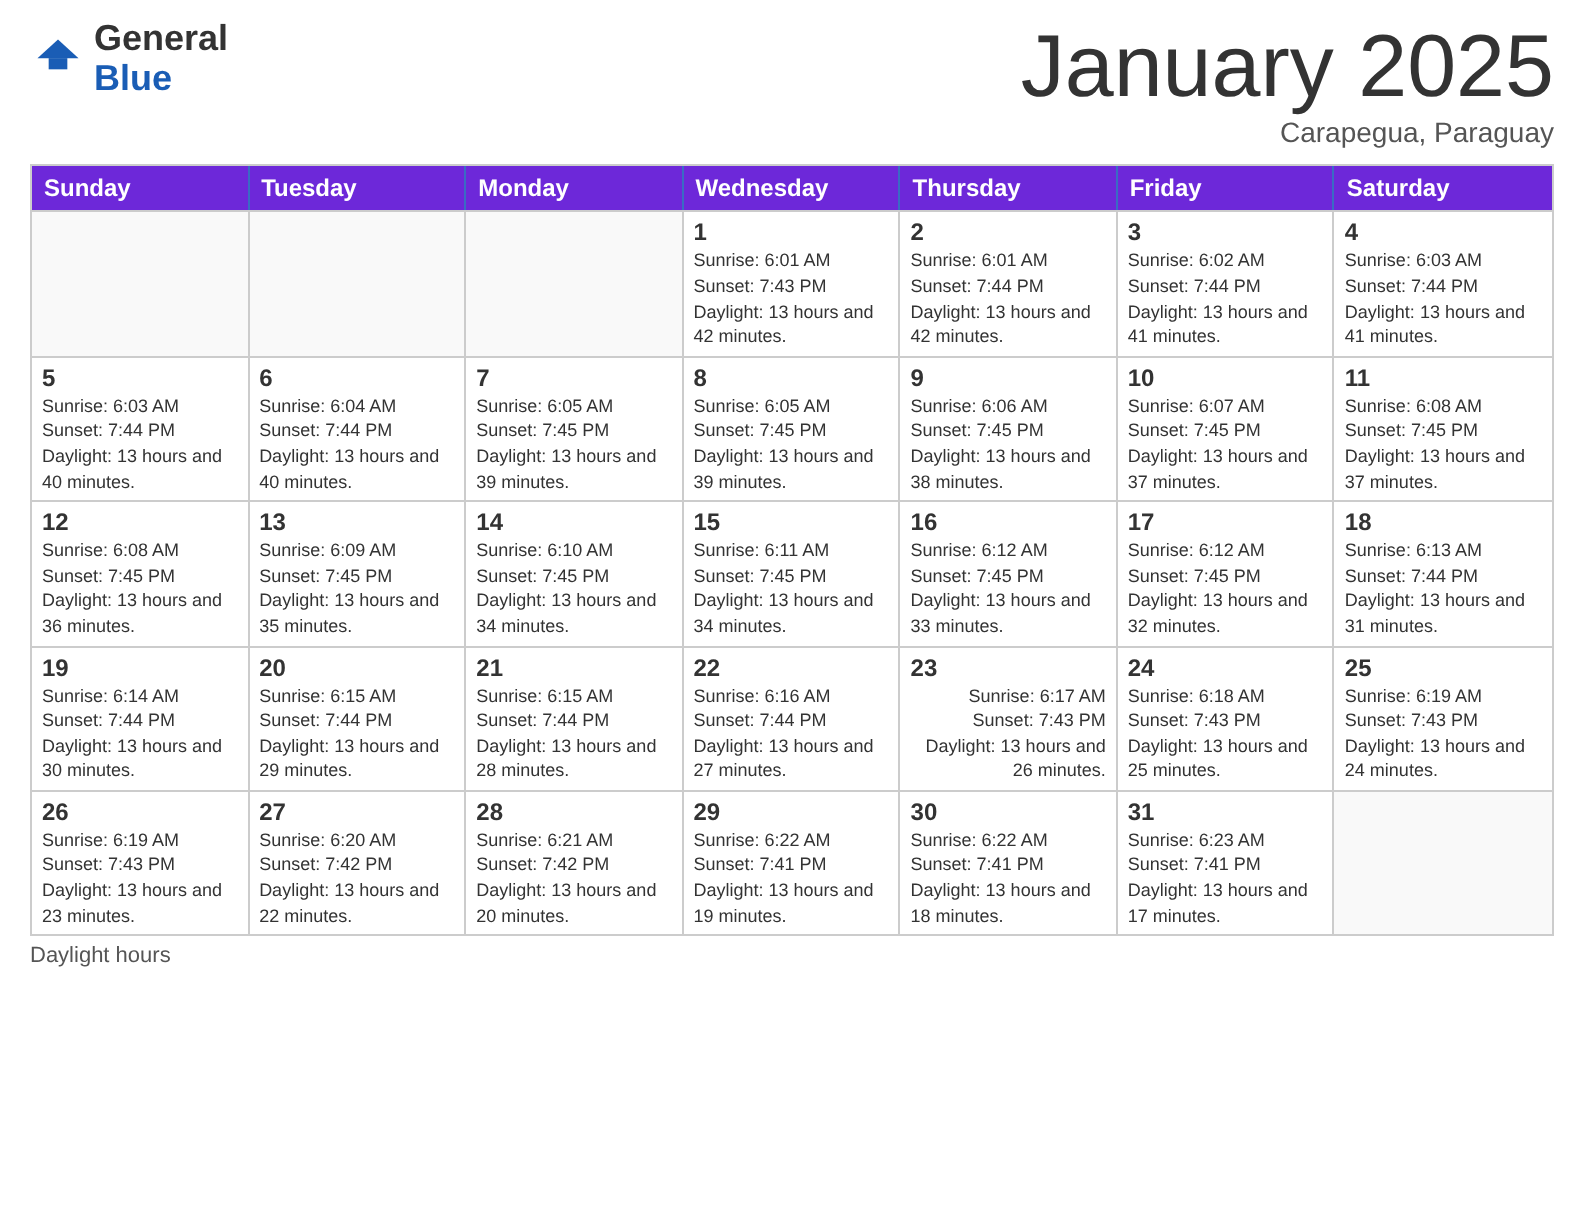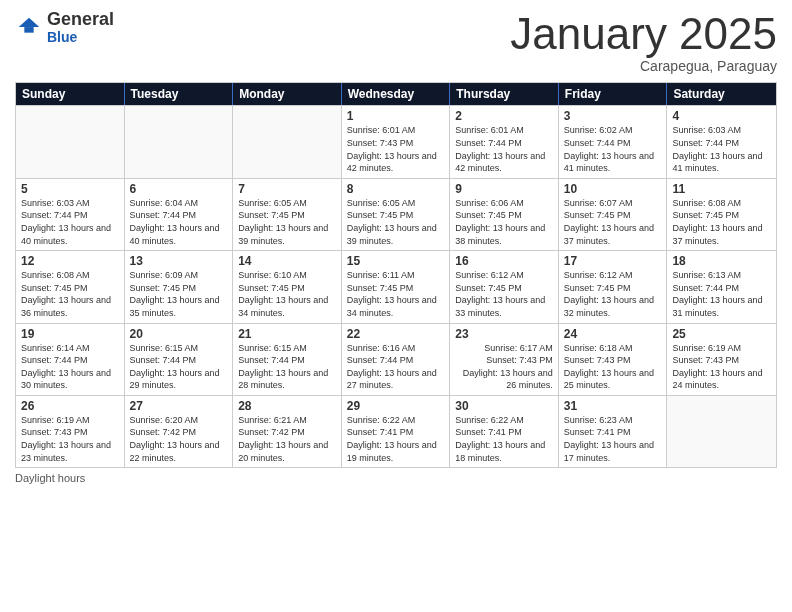--- a/index.html
+++ b/index.html
@@ -33,21 +33,21 @@
       display: flex;
       flex-direction: column;
       line-height: 1.1;
     }
     .logo-general {
       font-size: 18px;
       font-weight: bold;
       color: #333;
     }
     .logo-blue {
-      font-size: 14px;
+      font-size: 18px;
       font-weight: bold;
       color: #1a5db5;
     }
     .logo-icon {
       width: 28px;
       height: 28px;
     }
     .title-area {
       text-align: right;
     }
@@ -63,21 +63,21 @@
     }
     .calendar {
       flex: 1;
       display: flex;
       flex-direction: column;
       border: 1px solid #ccc;
     }
     .cal-header {
       display: grid;
       grid-template-columns: repeat(7, 1fr);
-      background: #0f172a;
+      background: #6d28d9;
     }
     .cal-header-cell {
       color: #fff;
       font-size: 12px;
       font-weight: bold;
       padding: 4px 6px;
       text-align: left;
       border-right: 1px solid #3a6bc4;
     }
     .cal-header-cell:last-child { border-right: none; }

